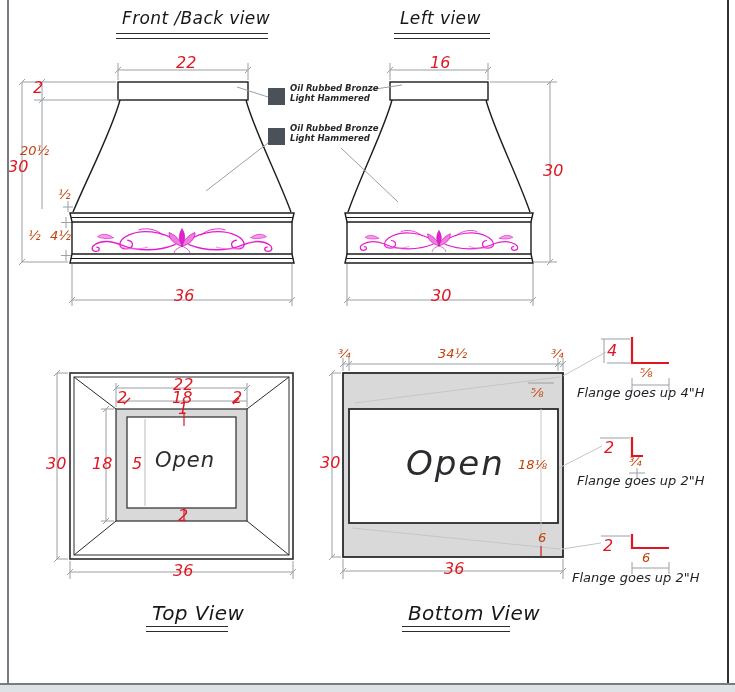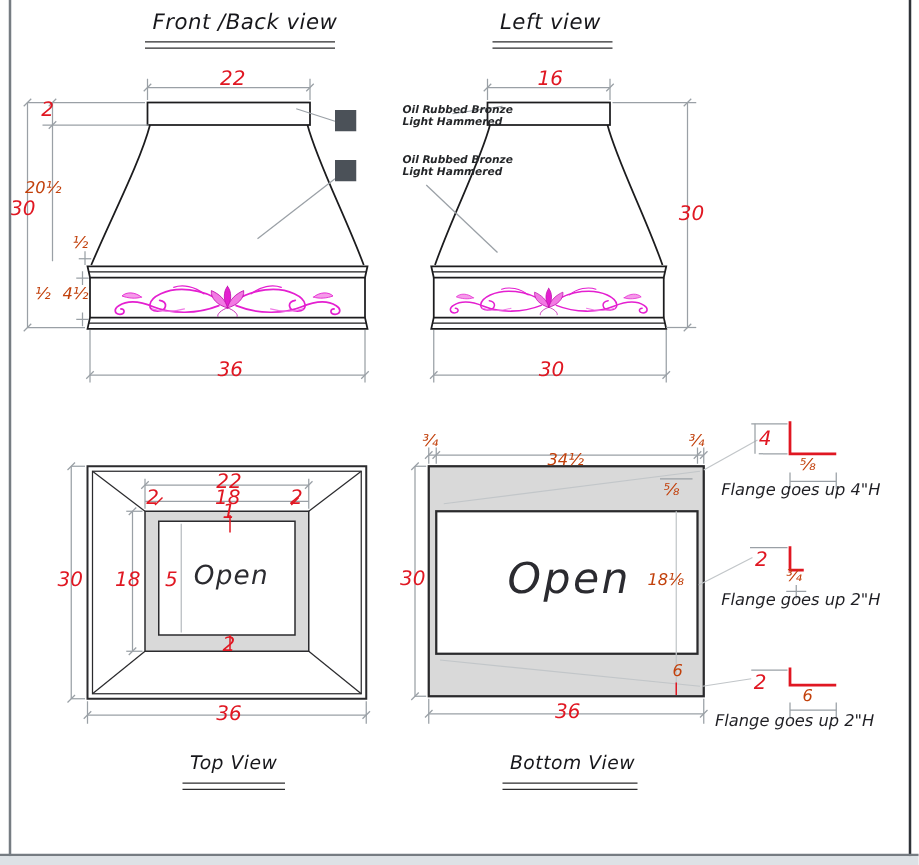--- a/index.html
+++ b/index.html
@@ -4,23 +4,23 @@
 <style>
   html,body{margin:0;padding:0;}
   body{width:735px;height:692px;position:relative;background:#ffffff;overflow:hidden;
        font-family:"DejaVu Sans",sans-serif;}
   #sheet{position:absolute;inset:0;}
   svg.linework{position:absolute;left:0;top:0;}
   .t{position:absolute;font-style:italic;white-space:nowrap;line-height:1;}
   .red{color:#e01722;font-size:16px;}
   .red13{color:#c2410c;font-size:13px;}
   .ttl{font-size:17px;color:#17171b;letter-spacing:.4px;}
-  .ttl-sm{font-size:15px;color:#17171b;letter-spacing:.4px;}
+  .ttl-sm{font-size:20px;color:#17171b;letter-spacing:.4px;}
   .note{font-size:13px;color:#1f1f24;}
-  .sw{font-size:8.5px;font-weight:bold;color:#25272a;margin-left:32px;}
+  .sw{font-size:8.5px;font-weight:bold;color:#25272a;}
   .open-sm{font-size:21px;color:#2b2b30;letter-spacing:1px;}
   .open-lg{font-size:34px;color:#2b2b30;letter-spacing:2px;}
   .dbar{position:absolute;height:4px;border-top:1.6px solid #2c2c2e;border-bottom:1.6px solid #2c2c2e;}
   .swatch{position:absolute;width:17px;height:17px;background:#4b5158;}
   .edge-left{position:absolute;left:7px;top:0;width:2px;height:685px;background:#767c82;}
   .edge-right{position:absolute;left:727px;top:0;width:2px;height:685px;background:#2f3338;}
   .edge-bottom{position:absolute;left:0;top:683px;width:735px;height:2px;background:#767c82;}
   .edge-strip{position:absolute;left:0;top:685px;width:735px;height:7px;background:#dde2e6;}
 </style>
 </head>
@@ -271,21 +271,21 @@
 <div class="t red" style="left:232px;top:390px;">2</div>
 <div class="t red" style="left:178px;top:401px;">1</div>
 <div class="t red" style="left:92px;top:456px;">18</div>
 <div class="t red" style="left:132px;top:456px;">5</div>
 <div class="t open-sm" style="left:155px;top:450px;">Open</div>
 <div class="t red" style="left:178px;top:508px;">2</div>
 <div class="t red" style="left:46px;top:456px;">30</div>
 <div class="t red" style="left:173px;top:563px;">36</div>
 
 <div class="t red13" style="left:338px;top:347px;">¾</div>
-<div class="t red13" style="left:438px;top:362px;">34½</div>
+<div class="t red13" style="left:438px;top:347px;">34½</div>
 <div class="t red13" style="left:551px;top:347px;">¾</div>
 <div class="t red13" style="left:531px;top:386px;">⅝</div>
 <div class="t red13" style="left:518px;top:458px;">18⅛</div>
 <div class="t red13" style="left:538px;top:531px;">6</div>
 <div class="t open-lg" style="left:406px;top:446px;">Open</div>
 <div class="t red" style="left:320px;top:455px;">30</div>
 <div class="t red" style="left:444px;top:561px;">36</div>
 
 <div class="t red" style="left:607px;top:343px;">4</div>
 <div class="t red13" style="left:640px;top:366px;">⅝</div>

